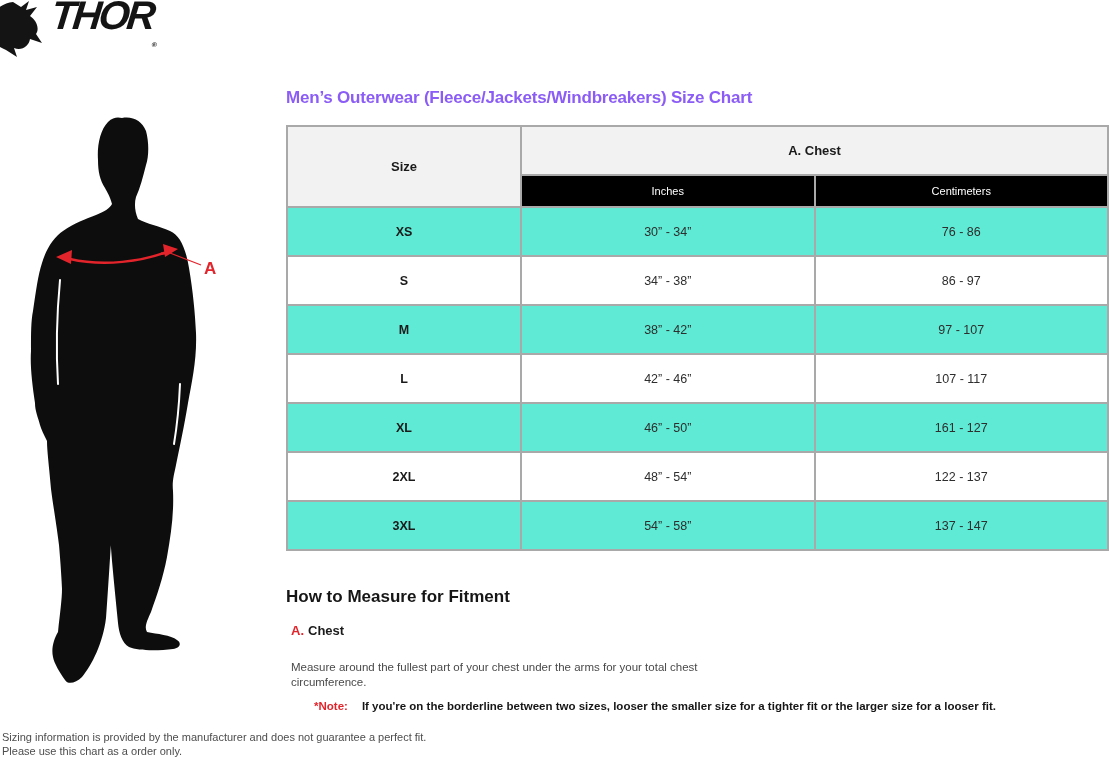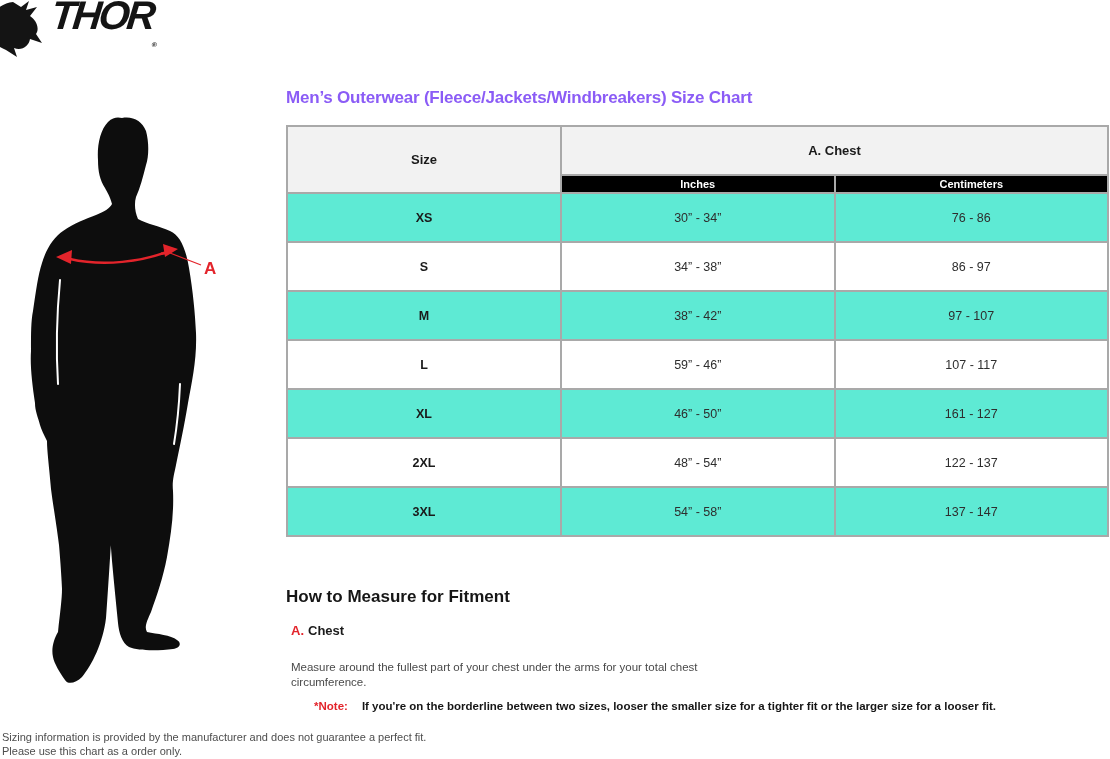--- a/index.html
+++ b/index.html
@@ -30,25 +30,25 @@
   .figure-wrap svg { display:block; }
 
   
   table.size-table {
     position:absolute; left:286px; top:125px; width:823px;
     border-collapse:collapse; table-layout:fixed;
   }
   .size-table th, .size-table td {
     border:2px solid #a9a9a9; text-align:center; vertical-align:middle; padding:0;
   }
-  .size-table th.size-head { width:274px; background:#f2f2f2; font-size:13px; color:#1a1a1a; }
+  .size-table th.size-head { width:234px; background:#f2f2f2; font-size:13px; color:#1a1a1a; }
   .size-table th.chest-head { background:#f2f2f2; font-size:13px; color:#1a1a1a; height:49px; }
   .size-table tr.subhead th {
-    background:#000000; color:#ffffff; font-size:11px; height:18px;
-    border-top-color:#000000; font-weight:bold;
+    background:#000000; color:#ffffff; font-size:11px; height:32px;
+    border-top-color:#000000; font-weight:normal;
   }
   .size-table td { height:49px; font-size:12.5px; color:#2e2e2e; }
   .size-table td.size-cell { font-weight:bold; color:#1a1a1a; }
   .size-table tr.stripe td { background:#5eead4; }
 
   
   .measure-heading {
     position:absolute; left:286px; top:587px;
     font-size:17px; font-weight:bold; color:#161616;
   }
@@ -161,21 +161,21 @@
     <td>34” - 38”</td>
     <td>86 - 97</td>
   </tr>
   <tr class="stripe">
     <td class="size-cell">M</td>
     <td>38” - 42”</td>
     <td>97 - 107</td>
   </tr>
   <tr>
     <td class="size-cell">L</td>
-    <td>59” - 46”</td>
+    <td>42” - 46”</td>
     <td>107 - 117</td>
   </tr>
   <tr class="stripe">
     <td class="size-cell">XL</td>
     <td>46” - 50”</td>
     <td>161 - 127</td>
   </tr>
   <tr>
     <td class="size-cell">2XL</td>
     <td>48” - 54”</td>

